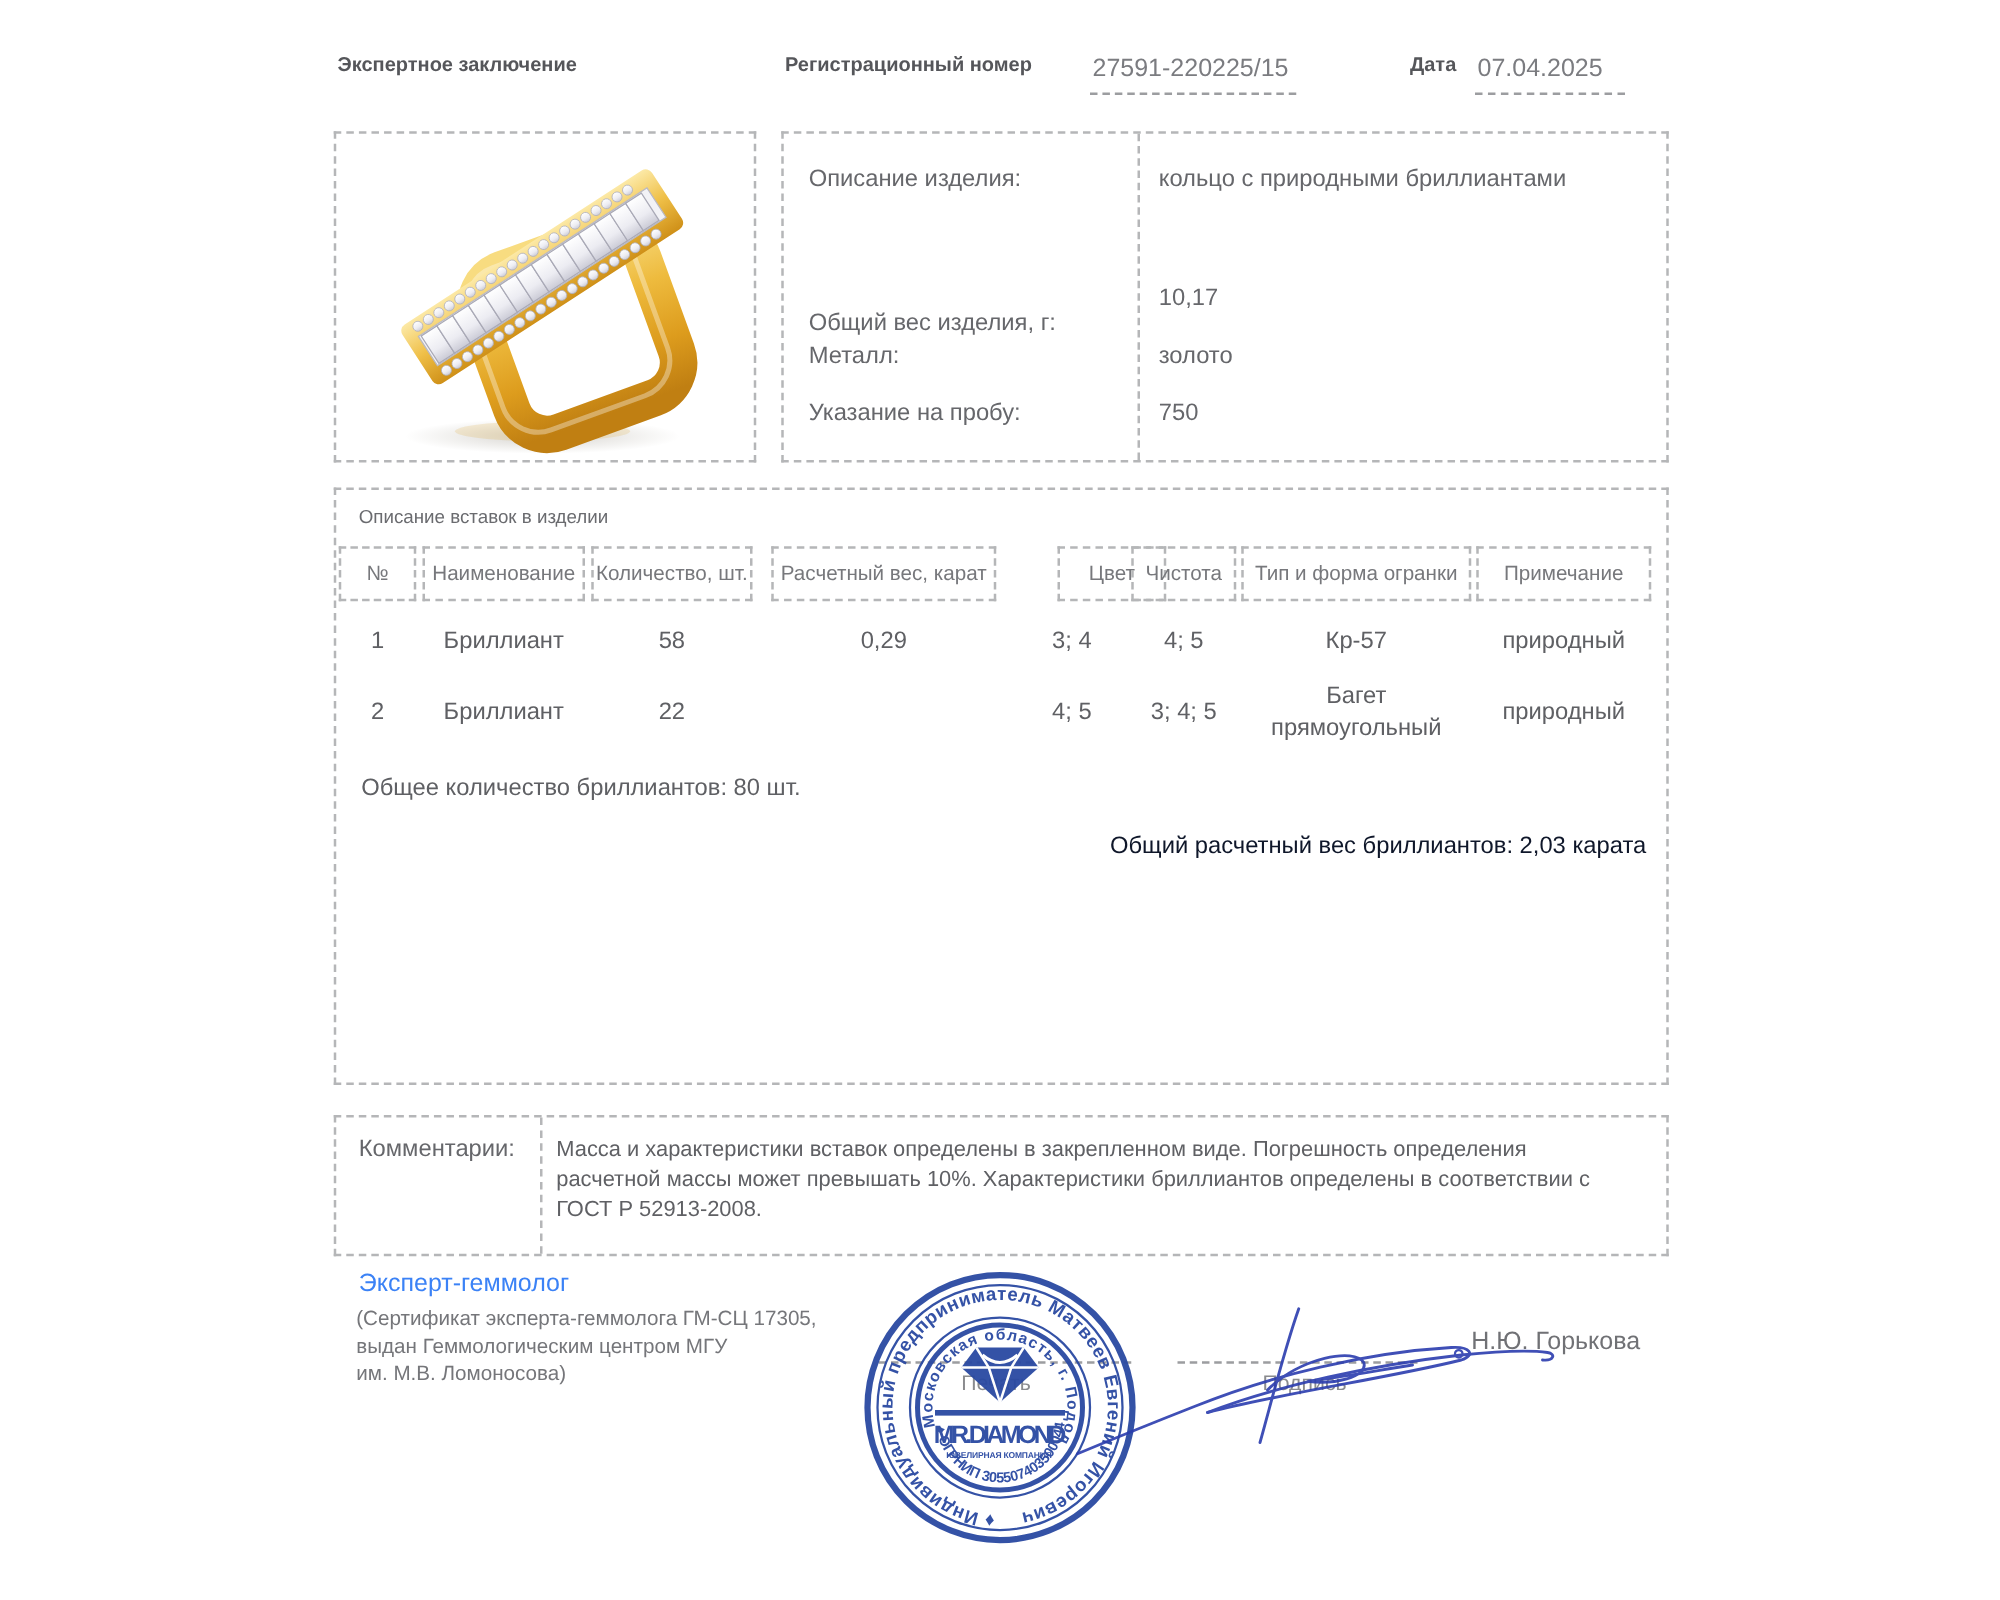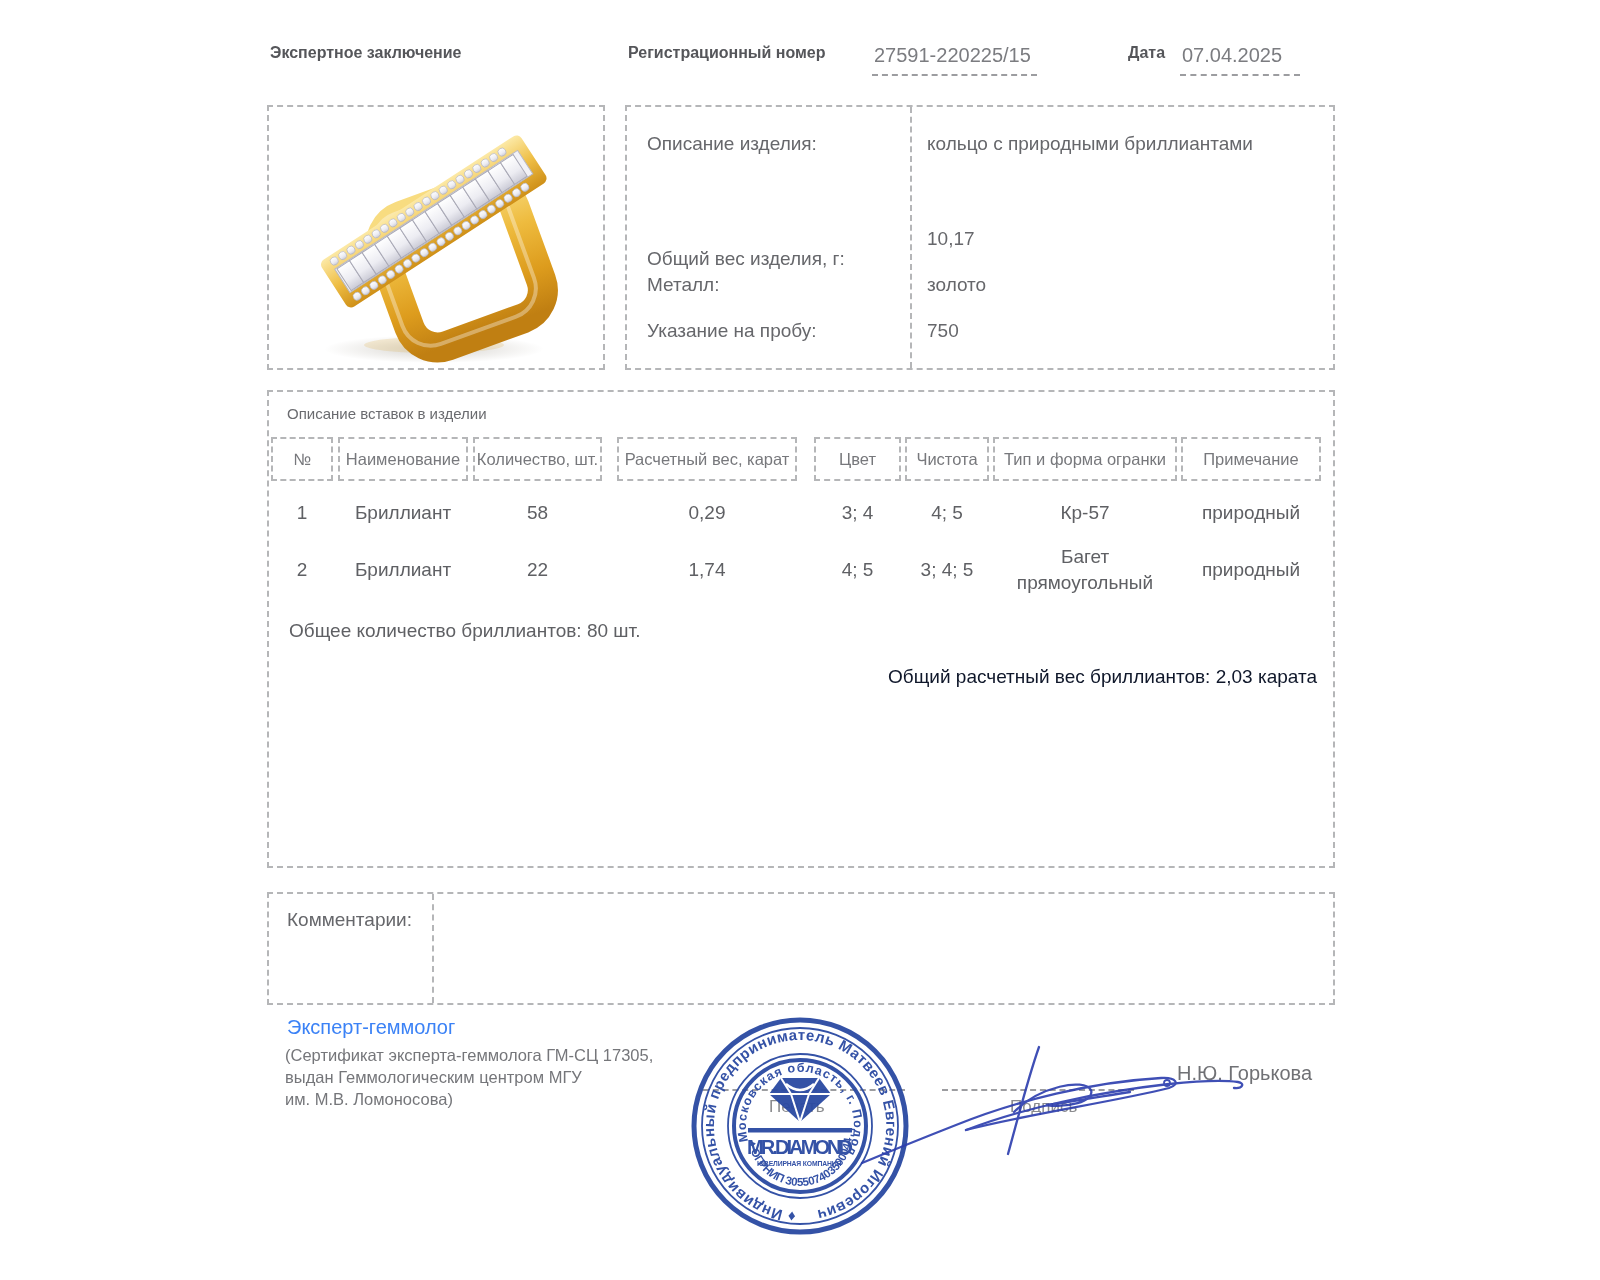--- a/index.html
+++ b/index.html
@@ -146,50 +146,50 @@
   <div class="abs txt" style="left:300px; top:213px;">750</div>
 </div>
 
 <div class="abs dashed" style="left:267px; top:390px; width:1068px; height:478px;">
   <div class="abs" style="left:18px; top:13px; font-size:15px; color:#6a6b6f;">Описание вставок в изделии</div>
 
   <div class="cell-hdr" style="left:2px;   top:45px; width:62px;">№</div>
   <div class="cell-hdr" style="left:69px;  top:45px; width:130px;">Наименование</div>
   <div class="cell-hdr" style="left:204px; top:45px; width:129px;">Количество, шт.</div>
   <div class="cell-hdr" style="left:348px; top:45px; width:180px;">Расчетный вес, карат</div>
-  <div class="cell-hdr" style="left:545px; top:45px; width:87px;">Цвет</div>
+  <div class="cell-hdr" style="left:577px; top:45px; width:87px;">Цвет</div>
   <div class="cell-hdr" style="left:636px; top:45px; width:84px;">Чистота</div>
   <div class="cell-hdr" style="left:724px; top:45px; width:184px;">Тип и форма огранки</div>
   <div class="cell-hdr" style="left:912px; top:45px; width:140px;">Примечание</div>
 
   <div class="cell-val" style="left:2px;   top:105px; width:62px;  height:32px;">1</div>
   <div class="cell-val" style="left:69px;  top:105px; width:130px; height:32px;">Бриллиант</div>
   <div class="cell-val" style="left:204px; top:105px; width:129px; height:32px;">58</div>
   <div class="cell-val" style="left:348px; top:105px; width:180px; height:32px;">0,29</div>
   <div class="cell-val" style="left:545px; top:105px; width:87px;  height:32px;">3; 4</div>
   <div class="cell-val" style="left:636px; top:105px; width:84px;  height:32px;">4; 5</div>
   <div class="cell-val" style="left:724px; top:105px; width:184px; height:32px;">Кр-57</div>
   <div class="cell-val" style="left:912px; top:105px; width:140px; height:32px;">природный</div>
 
   <div class="cell-val" style="left:2px;   top:148px; width:62px;  height:60px;">2</div>
   <div class="cell-val" style="left:69px;  top:148px; width:130px; height:60px;">Бриллиант</div>
   <div class="cell-val" style="left:204px; top:148px; width:129px; height:60px;">22</div>
-  <div class="cell-val" style="left:348px; top:148px; width:180px; height:60px;">1,74</div>
   <div class="cell-val" style="left:545px; top:148px; width:87px;  height:60px;">4; 5</div>
   <div class="cell-val" style="left:636px; top:148px; width:84px;  height:60px;">3; 4; 5</div>
   <div class="cell-val" style="left:724px; top:148px; width:184px; height:60px;">Багет прямоугольный</div>
   <div class="cell-val" style="left:912px; top:148px; width:140px; height:60px;">природный</div>
 
   <div class="abs txt" style="left:20px; top:228px; color:#5f6064;">Общее количество бриллиантов: 80 шт.</div>
   <div class="abs txt" style="right:16px; top:228px; color:#0f172a;margin-top:46px;">Общий расчетный вес бриллиантов: 2,03 карата</div>
 </div>
 
 <div class="abs dashed" style="left:267px; top:892px; width:1068px; height:113px;">
   <div class="abs" style="left:163px; top:0; height:109px; border-left:2px dashed #b5b6b8;"></div>
   <div class="abs txt" style="left:18px; top:15px;">Комментарии:</div>
+  <div class="abs" style="left:176px; top:13px; width:840px; font-size:17.5px; line-height:24px; color:#5f6064;">Масса и характеристики вставок определены в закрепленном виде. Погрешность определения расчетной массы может превышать 10%. Характеристики бриллиантов определены в соответствии с ГОСТ Р 52913-2008.</div>
 </div>
 
 <div class="abs" style="left:287px; top:1016px; font-size:20px; color:#3b82f6;">Эксперт-геммолог</div>
 <div class="abs footnote" style="left:285px; top:1044px;">(Сертификат эксперта-геммолога ГМ-СЦ 17305,</div>
 <div class="abs footnote" style="left:285px; top:1066px;">выдан Геммологическим центром МГУ</div>
 <div class="abs footnote" style="left:285px; top:1088px;">им. М.В. Ломоносова)</div>
 
 <div class="signline" style="left:703px; top:1089px; width:202px;"></div>
 <div class="signlabel" style="left:769px; top:1097px;">Печать</div>
 

